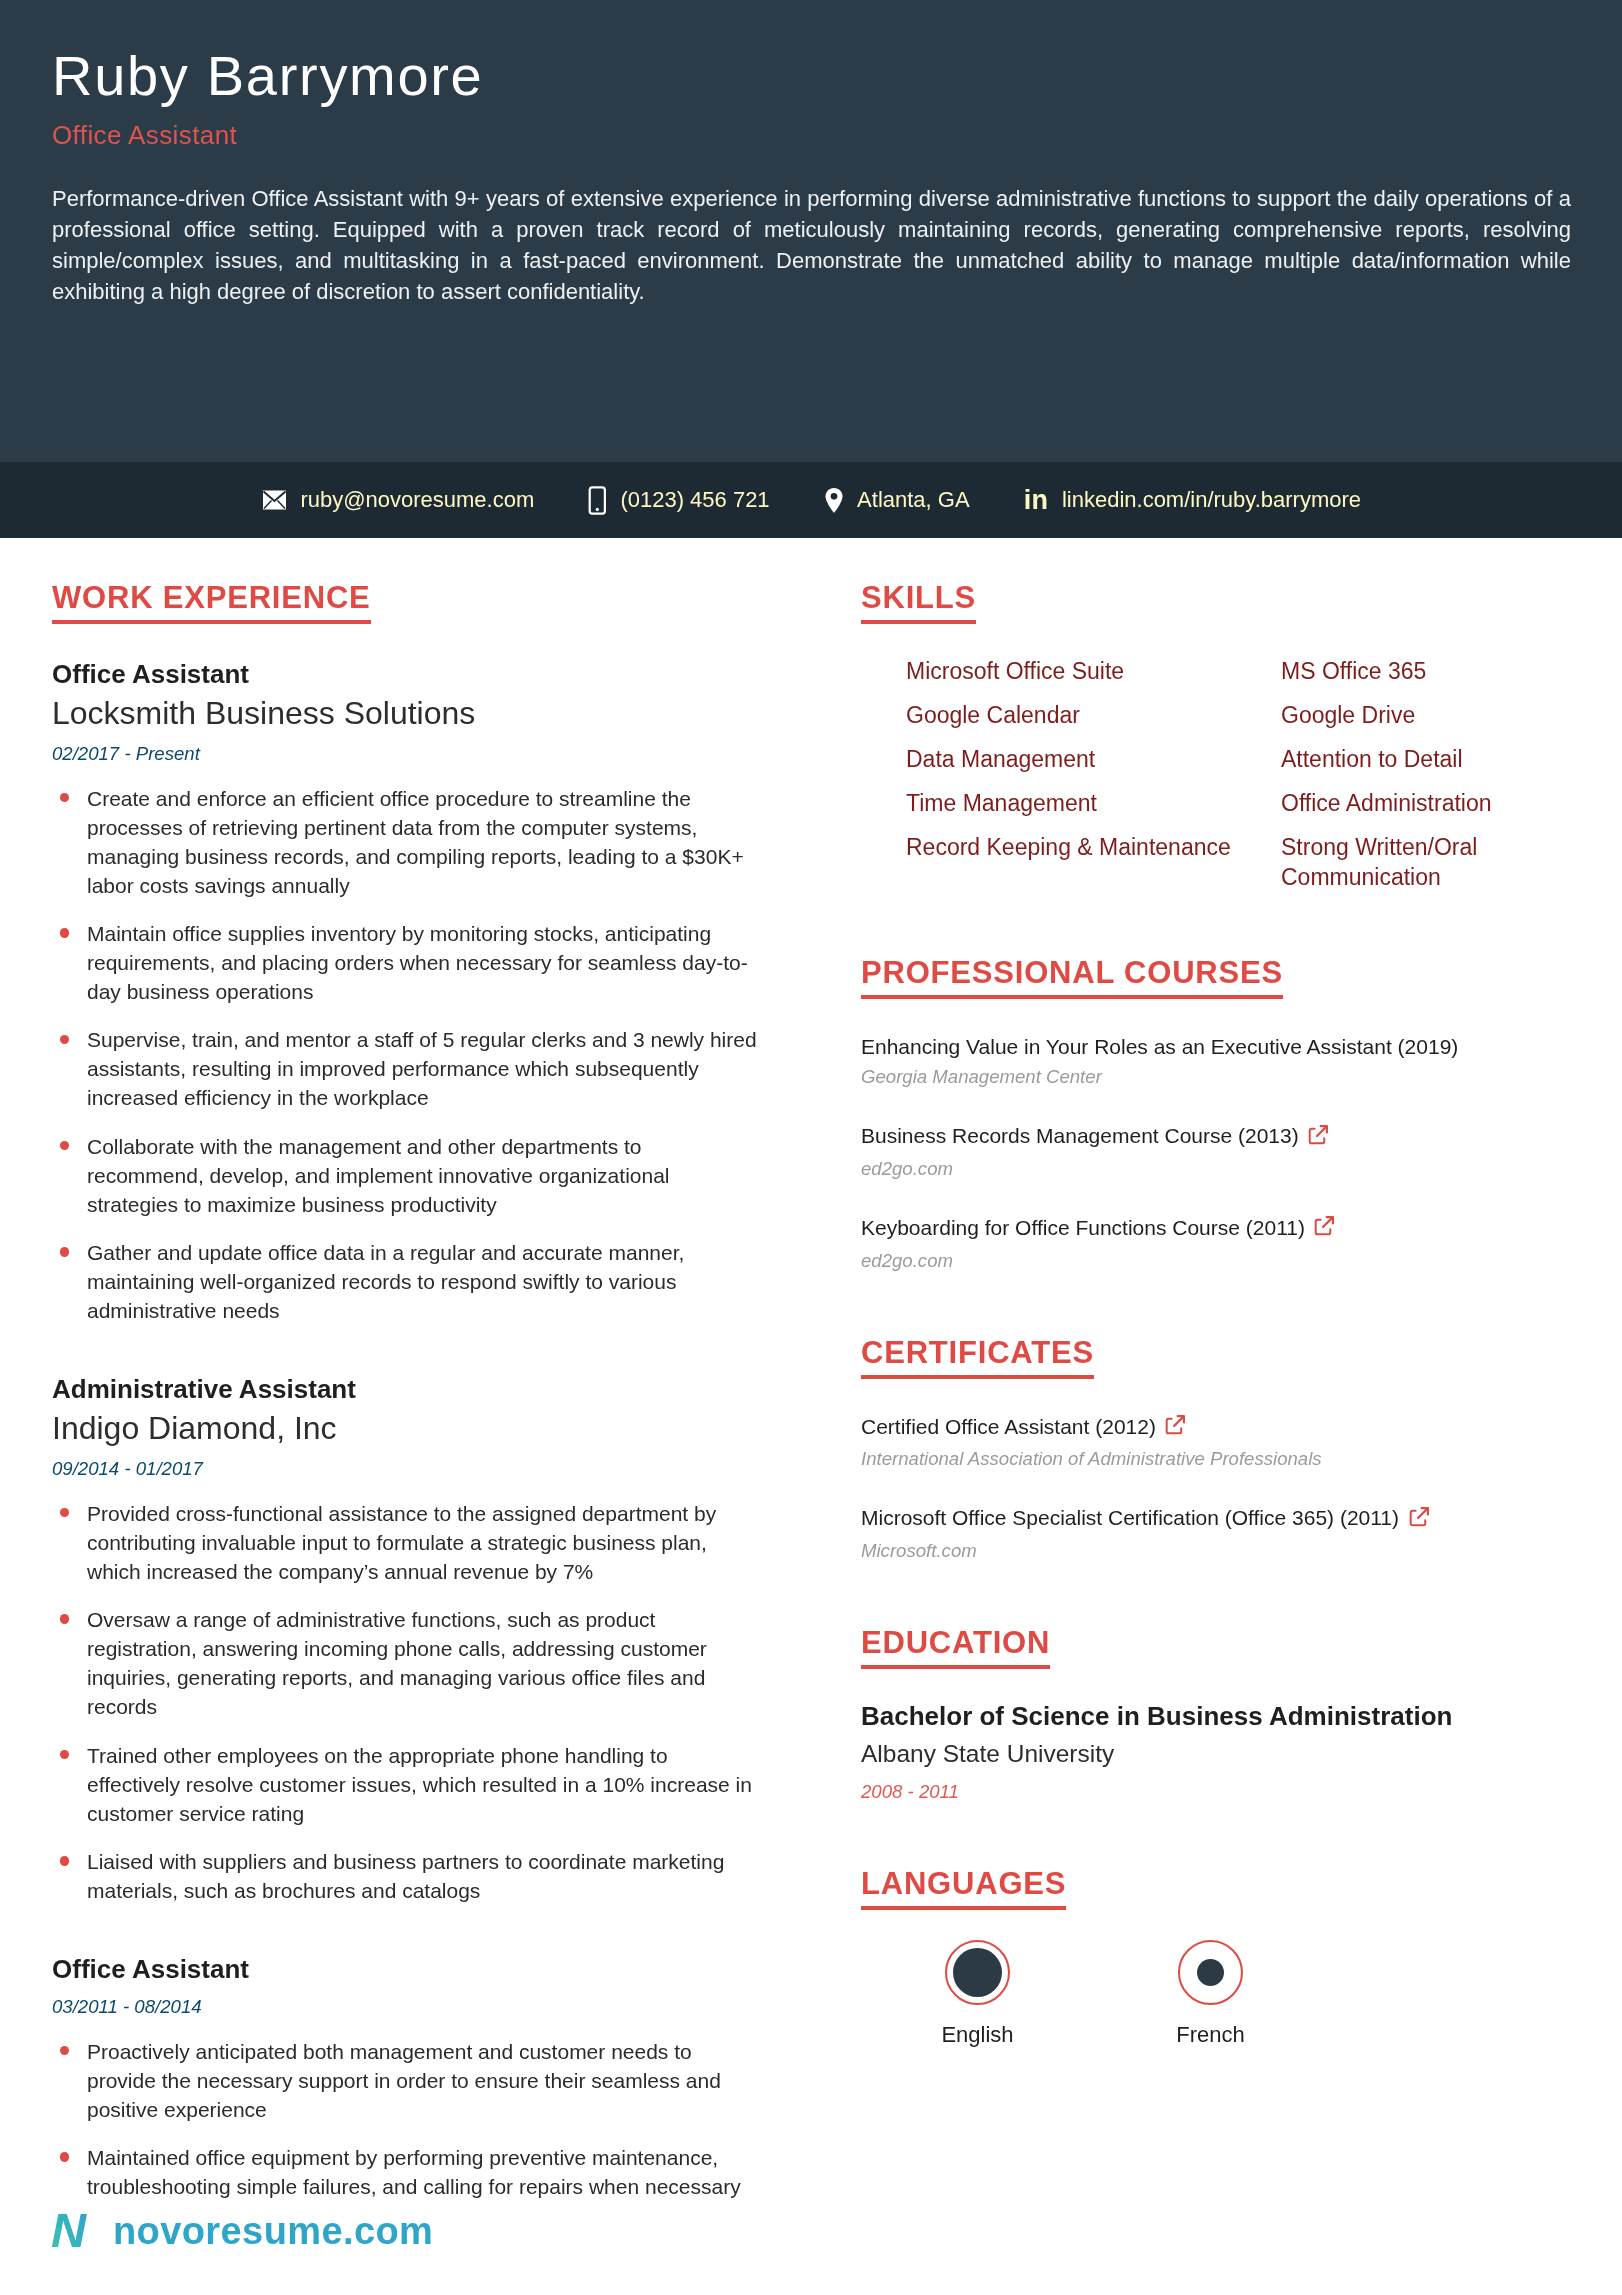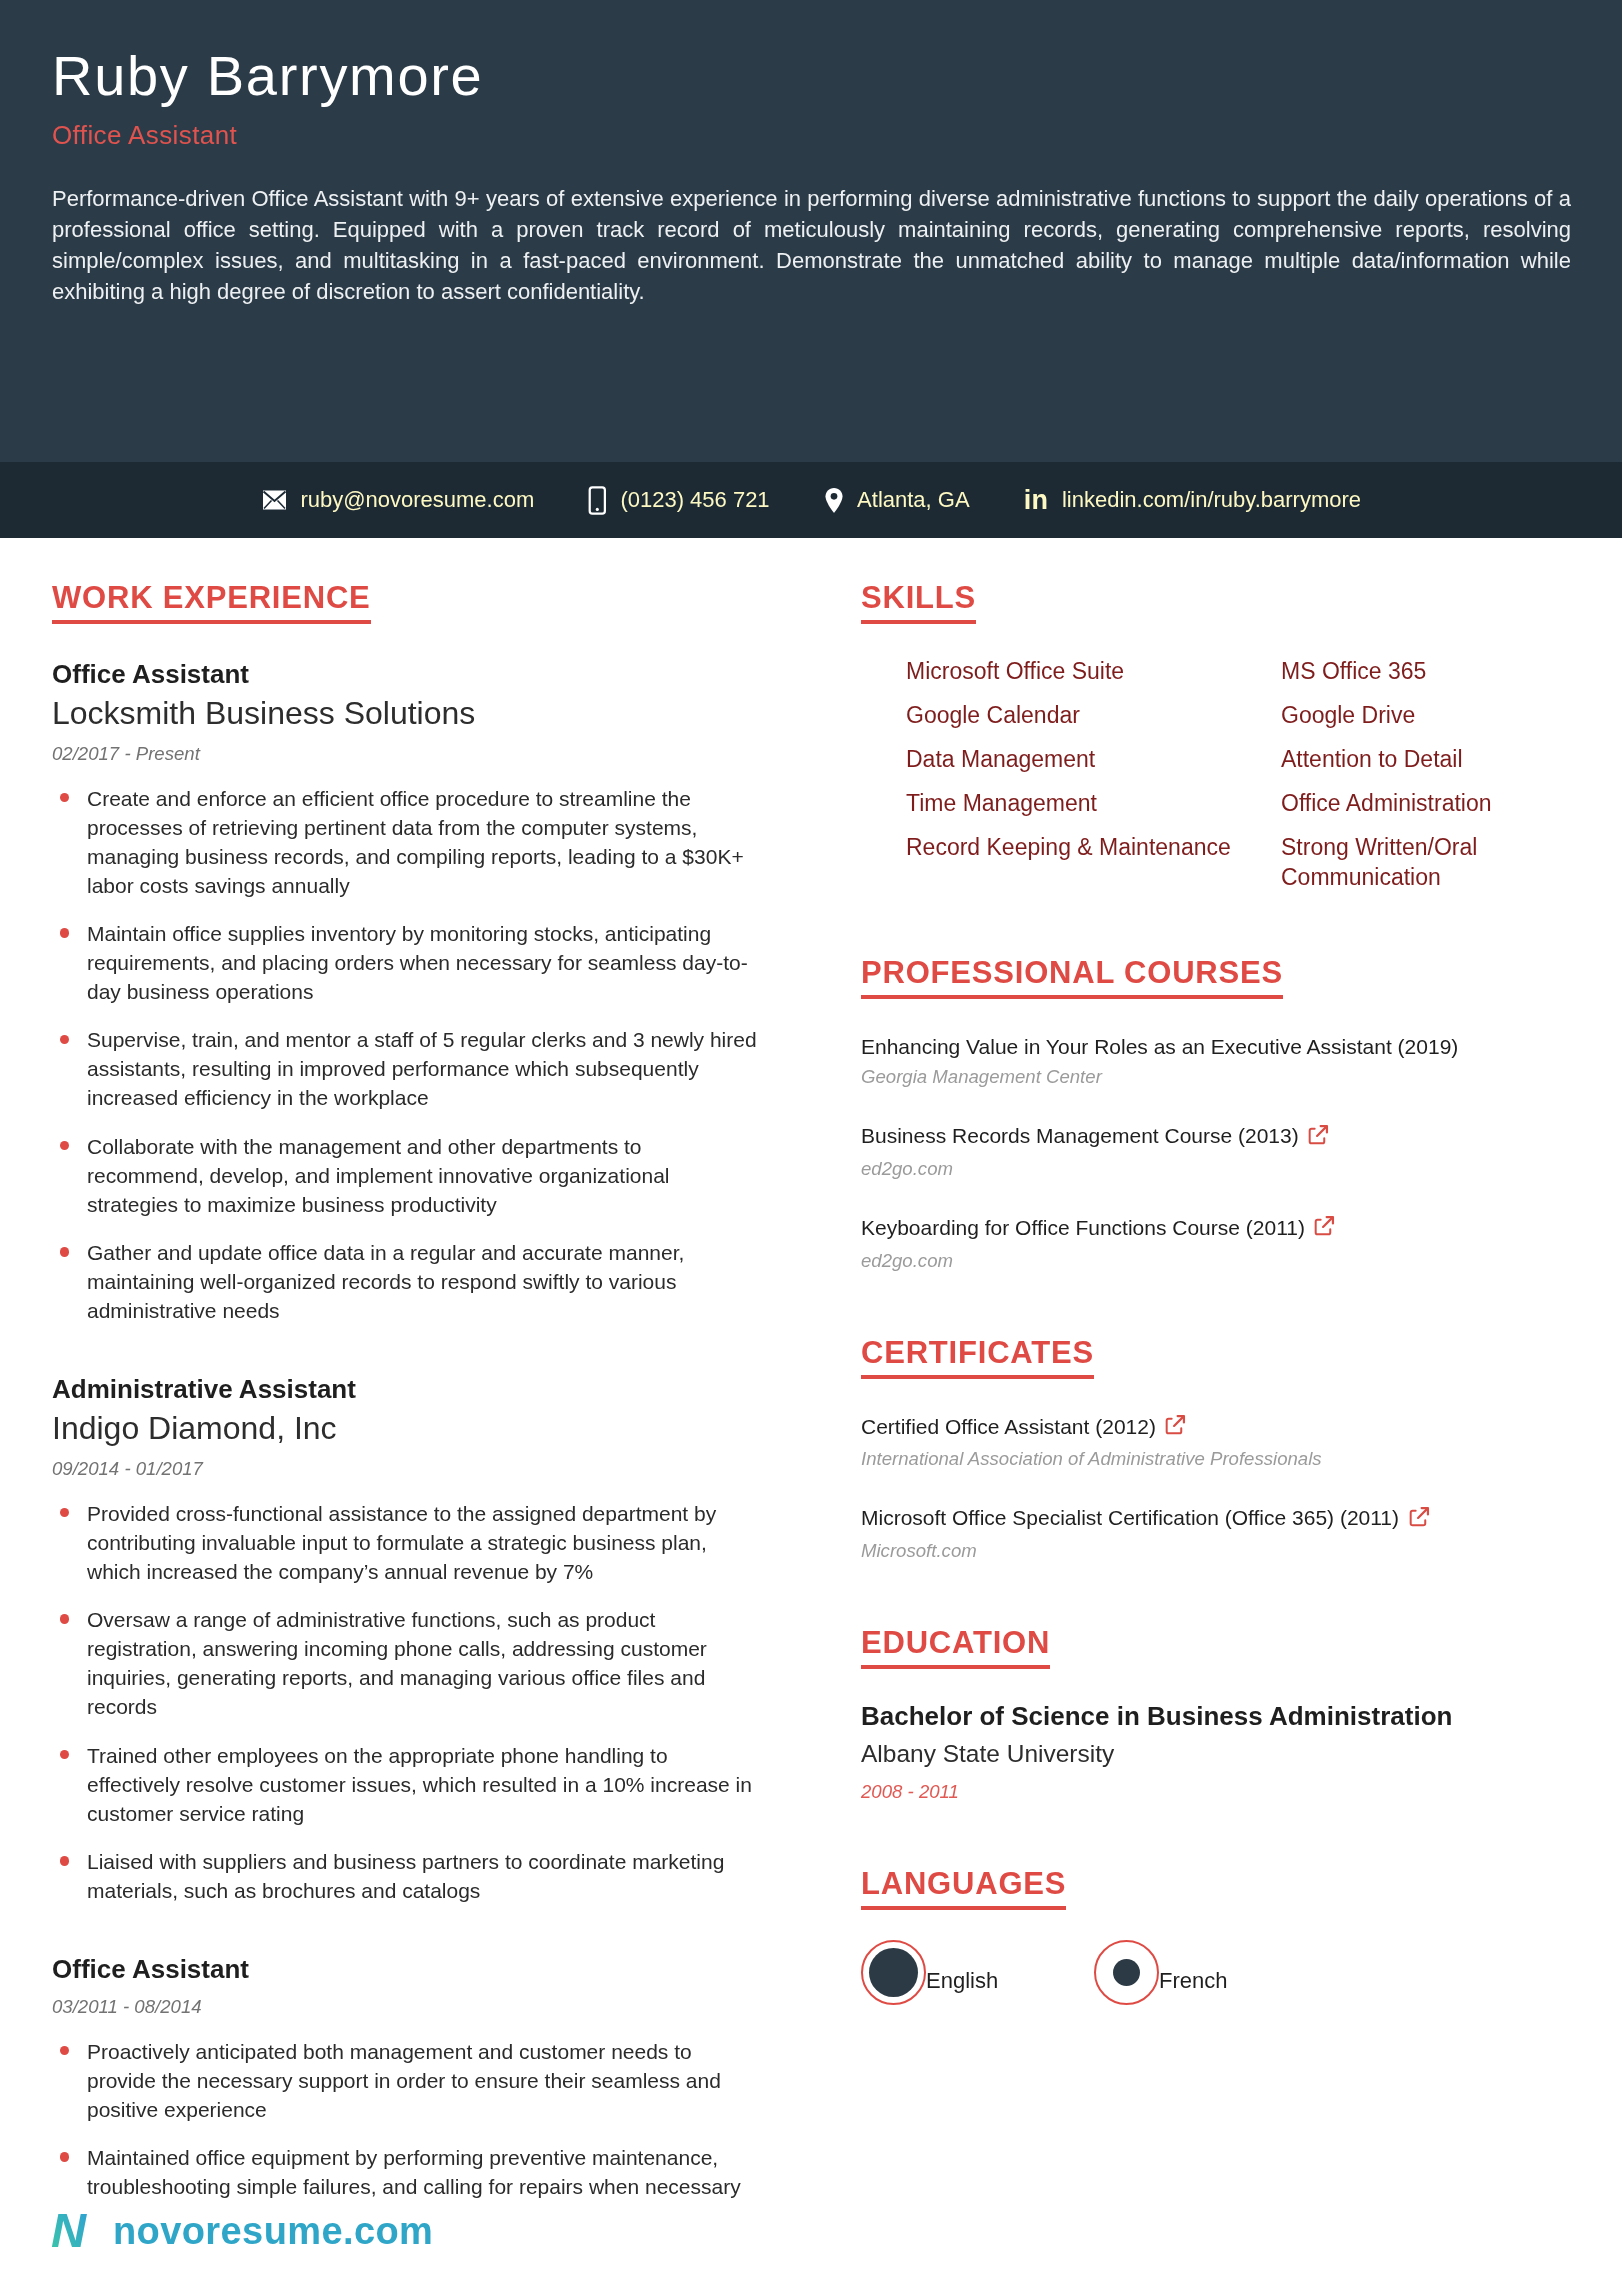--- a/index.html
+++ b/index.html
@@ -75,21 +75,21 @@
     border-bottom: 4.2px solid #df4b44;
     padding-bottom: 4px;
   }
   .section-block { margin-bottom: 63px; }
 
   
   .job { margin-top: 35px; }
   .job + .job { margin-top: 49px; }
   .job-title { font-size: 26px; font-weight: bold; color: #1f1f1f; }
   .job-company { font-size: 32px; color: #2d2d2d; margin-top: 5px; }
-  .job-dates { font-size: 18.6px; font-style: italic; color: #737373; margin-top: 11px; }
+  .job-dates { font-size: 18.6px; font-style: italic; color: #0c4a6e; margin-top: 11px; }
   .bullets { list-style: none; margin: 18.6px 0 0 0; padding: 0; }
   .bullets li {
     position: relative;
     padding-left: 35px;
     font-size: 21px;
     line-height: 29px;
     color: #2b2b2b;
     margin-bottom: 19.4px;
   }
   .bullets li::before {
@@ -121,21 +121,21 @@
   .entry-provider { font-size: 18.6px; font-style: italic; color: #9b9b9b; margin-top: 4.2px; }
   .ext-icon { vertical-align: -2.5px; margin-left: 8.5px; }
 
   
   .degree { margin-top: 30px; font-size: 26px; font-weight: bold; color: #1f1f1f; line-height: 34px; }
   .school { font-size: 24.5px; color: #2d2d2d; margin-top: 6.8px; }
   .edu-dates { font-size: 18.6px; font-style: italic; color: #e25953; margin-top: 13.5px; }
 
   
   .lang-row { display: flex; margin-top: 30px; }
-  .lang { width: 233px; display: flex; align-items: center; }
+  .lang { width: 233px; display: flex; flex-direction: column; align-items: center; }
   .ring {
     width: 61px; height: 61px;
     border: 2.5px solid #df4b44;
     border-radius: 50%;
     display: flex; align-items: center; justify-content: center;
   }
   .dot { width: 49px; height: 49px; border-radius: 50%; background: #2c3a45; }
   .dot.partial { width: 27px; height: 27px; }
   .lang-label { margin-top: 17px; font-size: 22px; color: #1f1f1f; }
 

